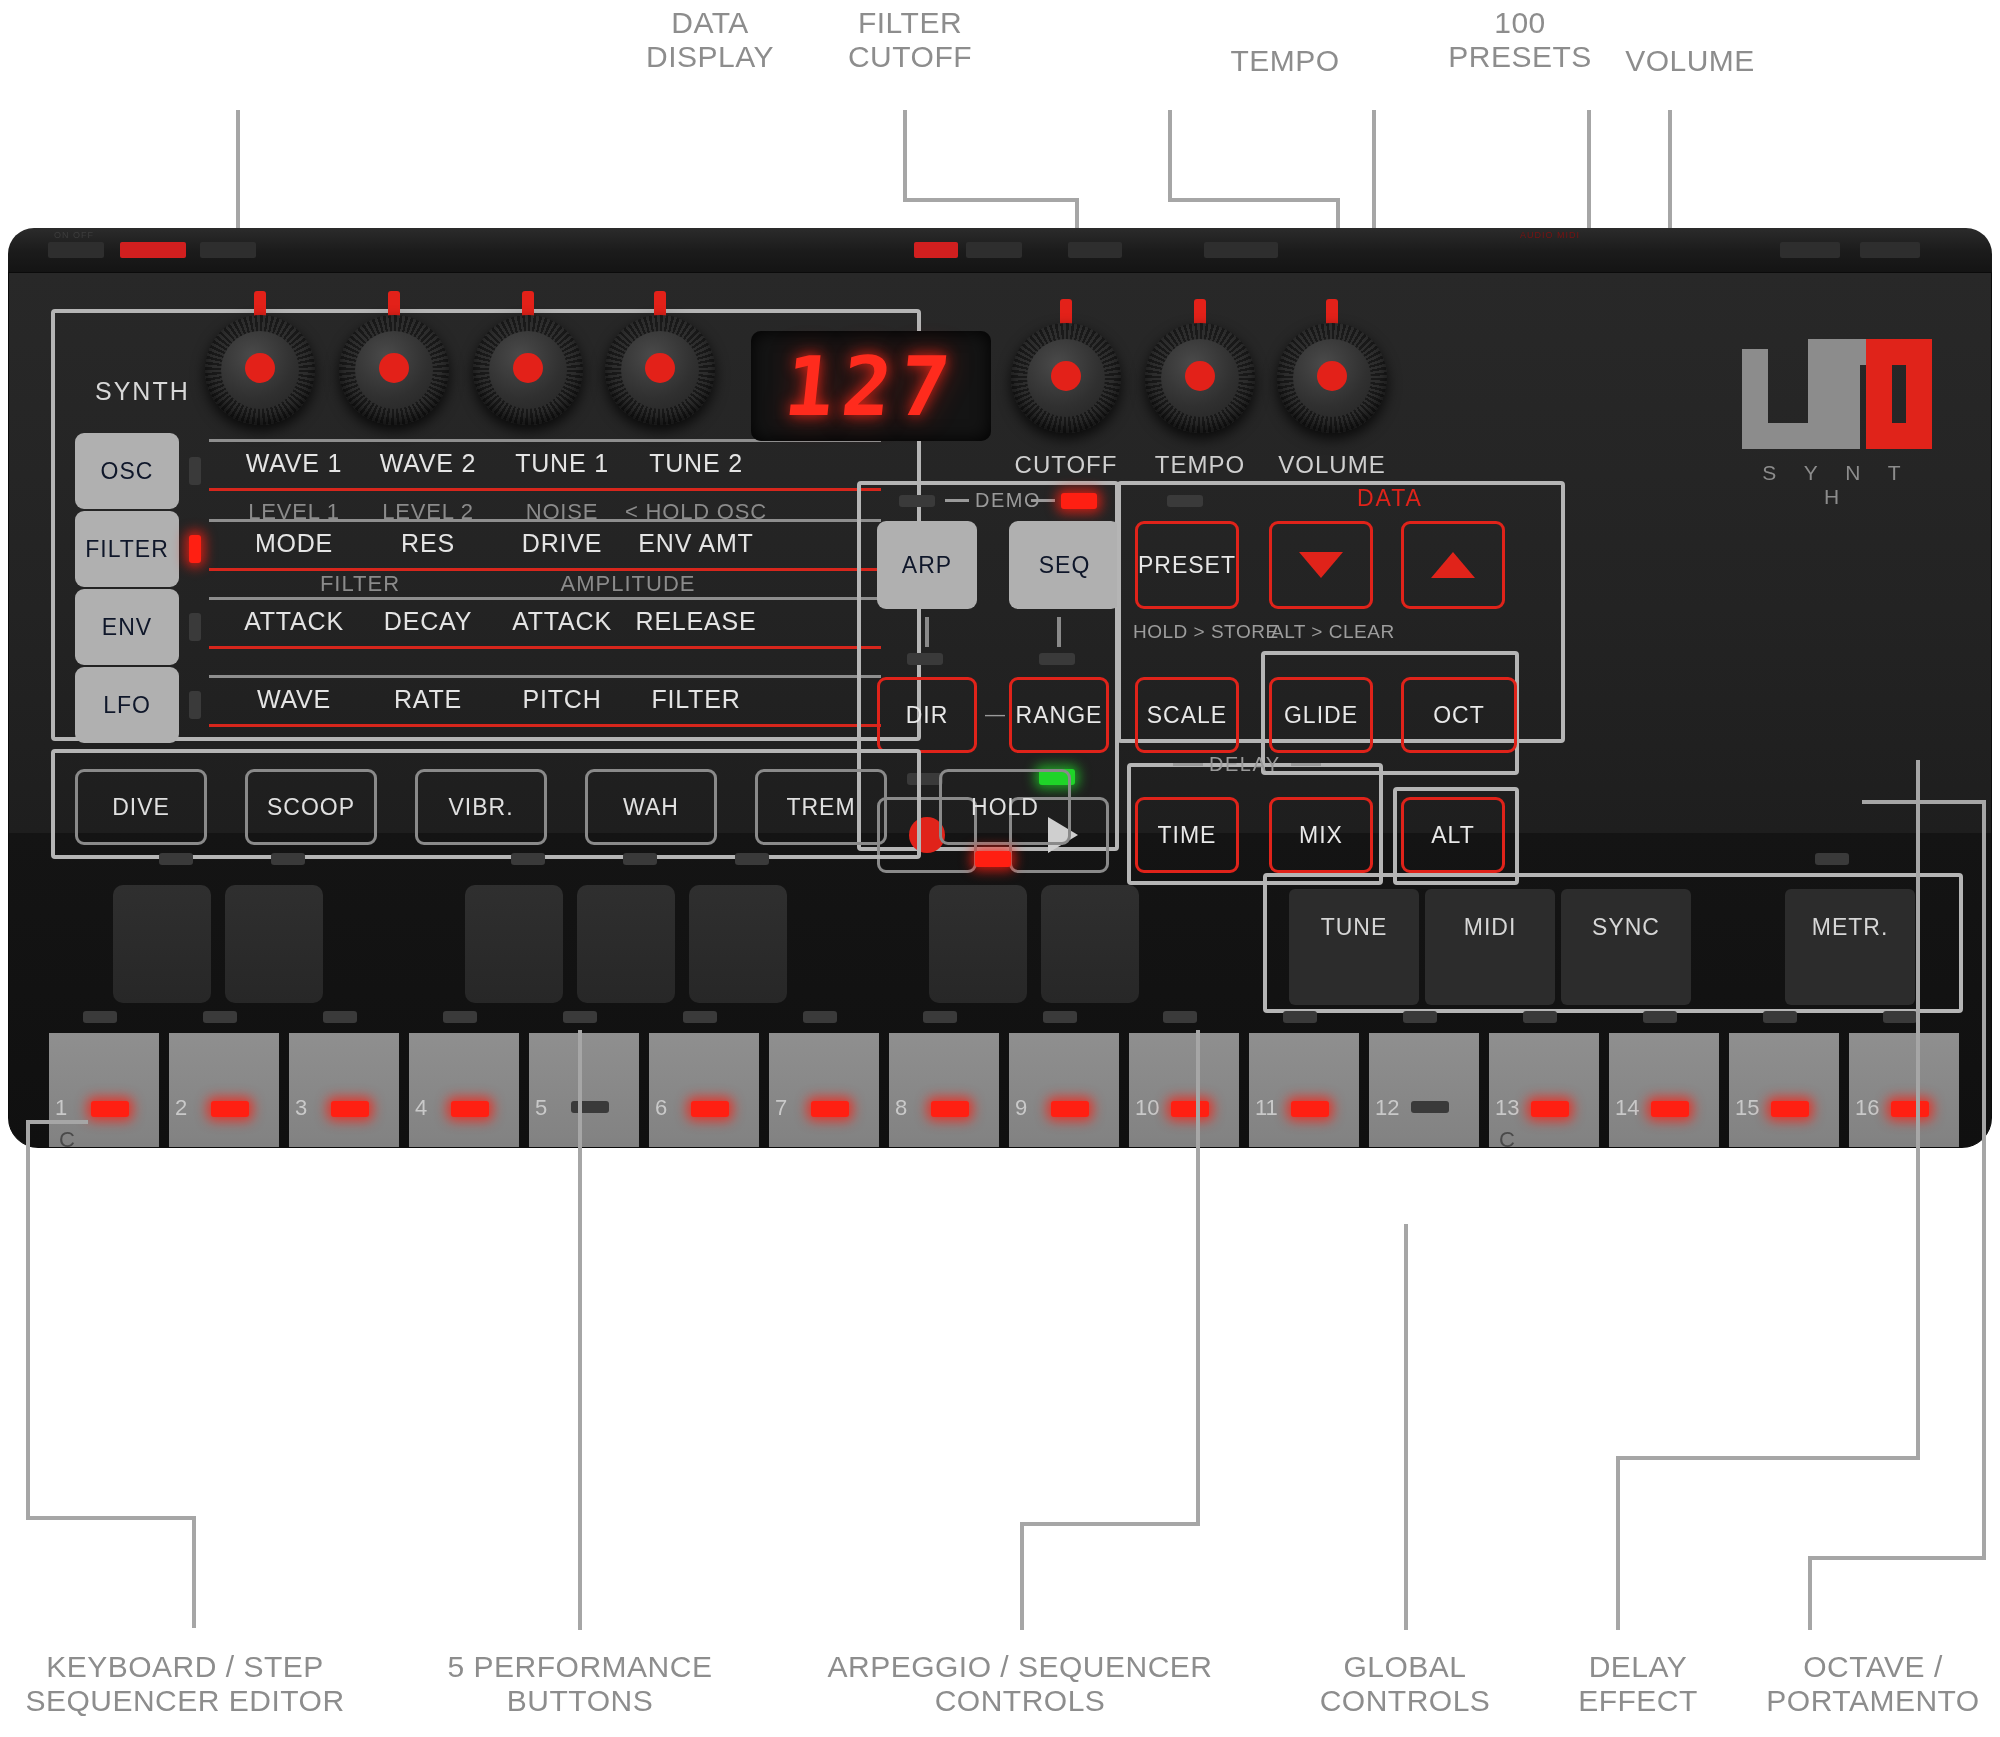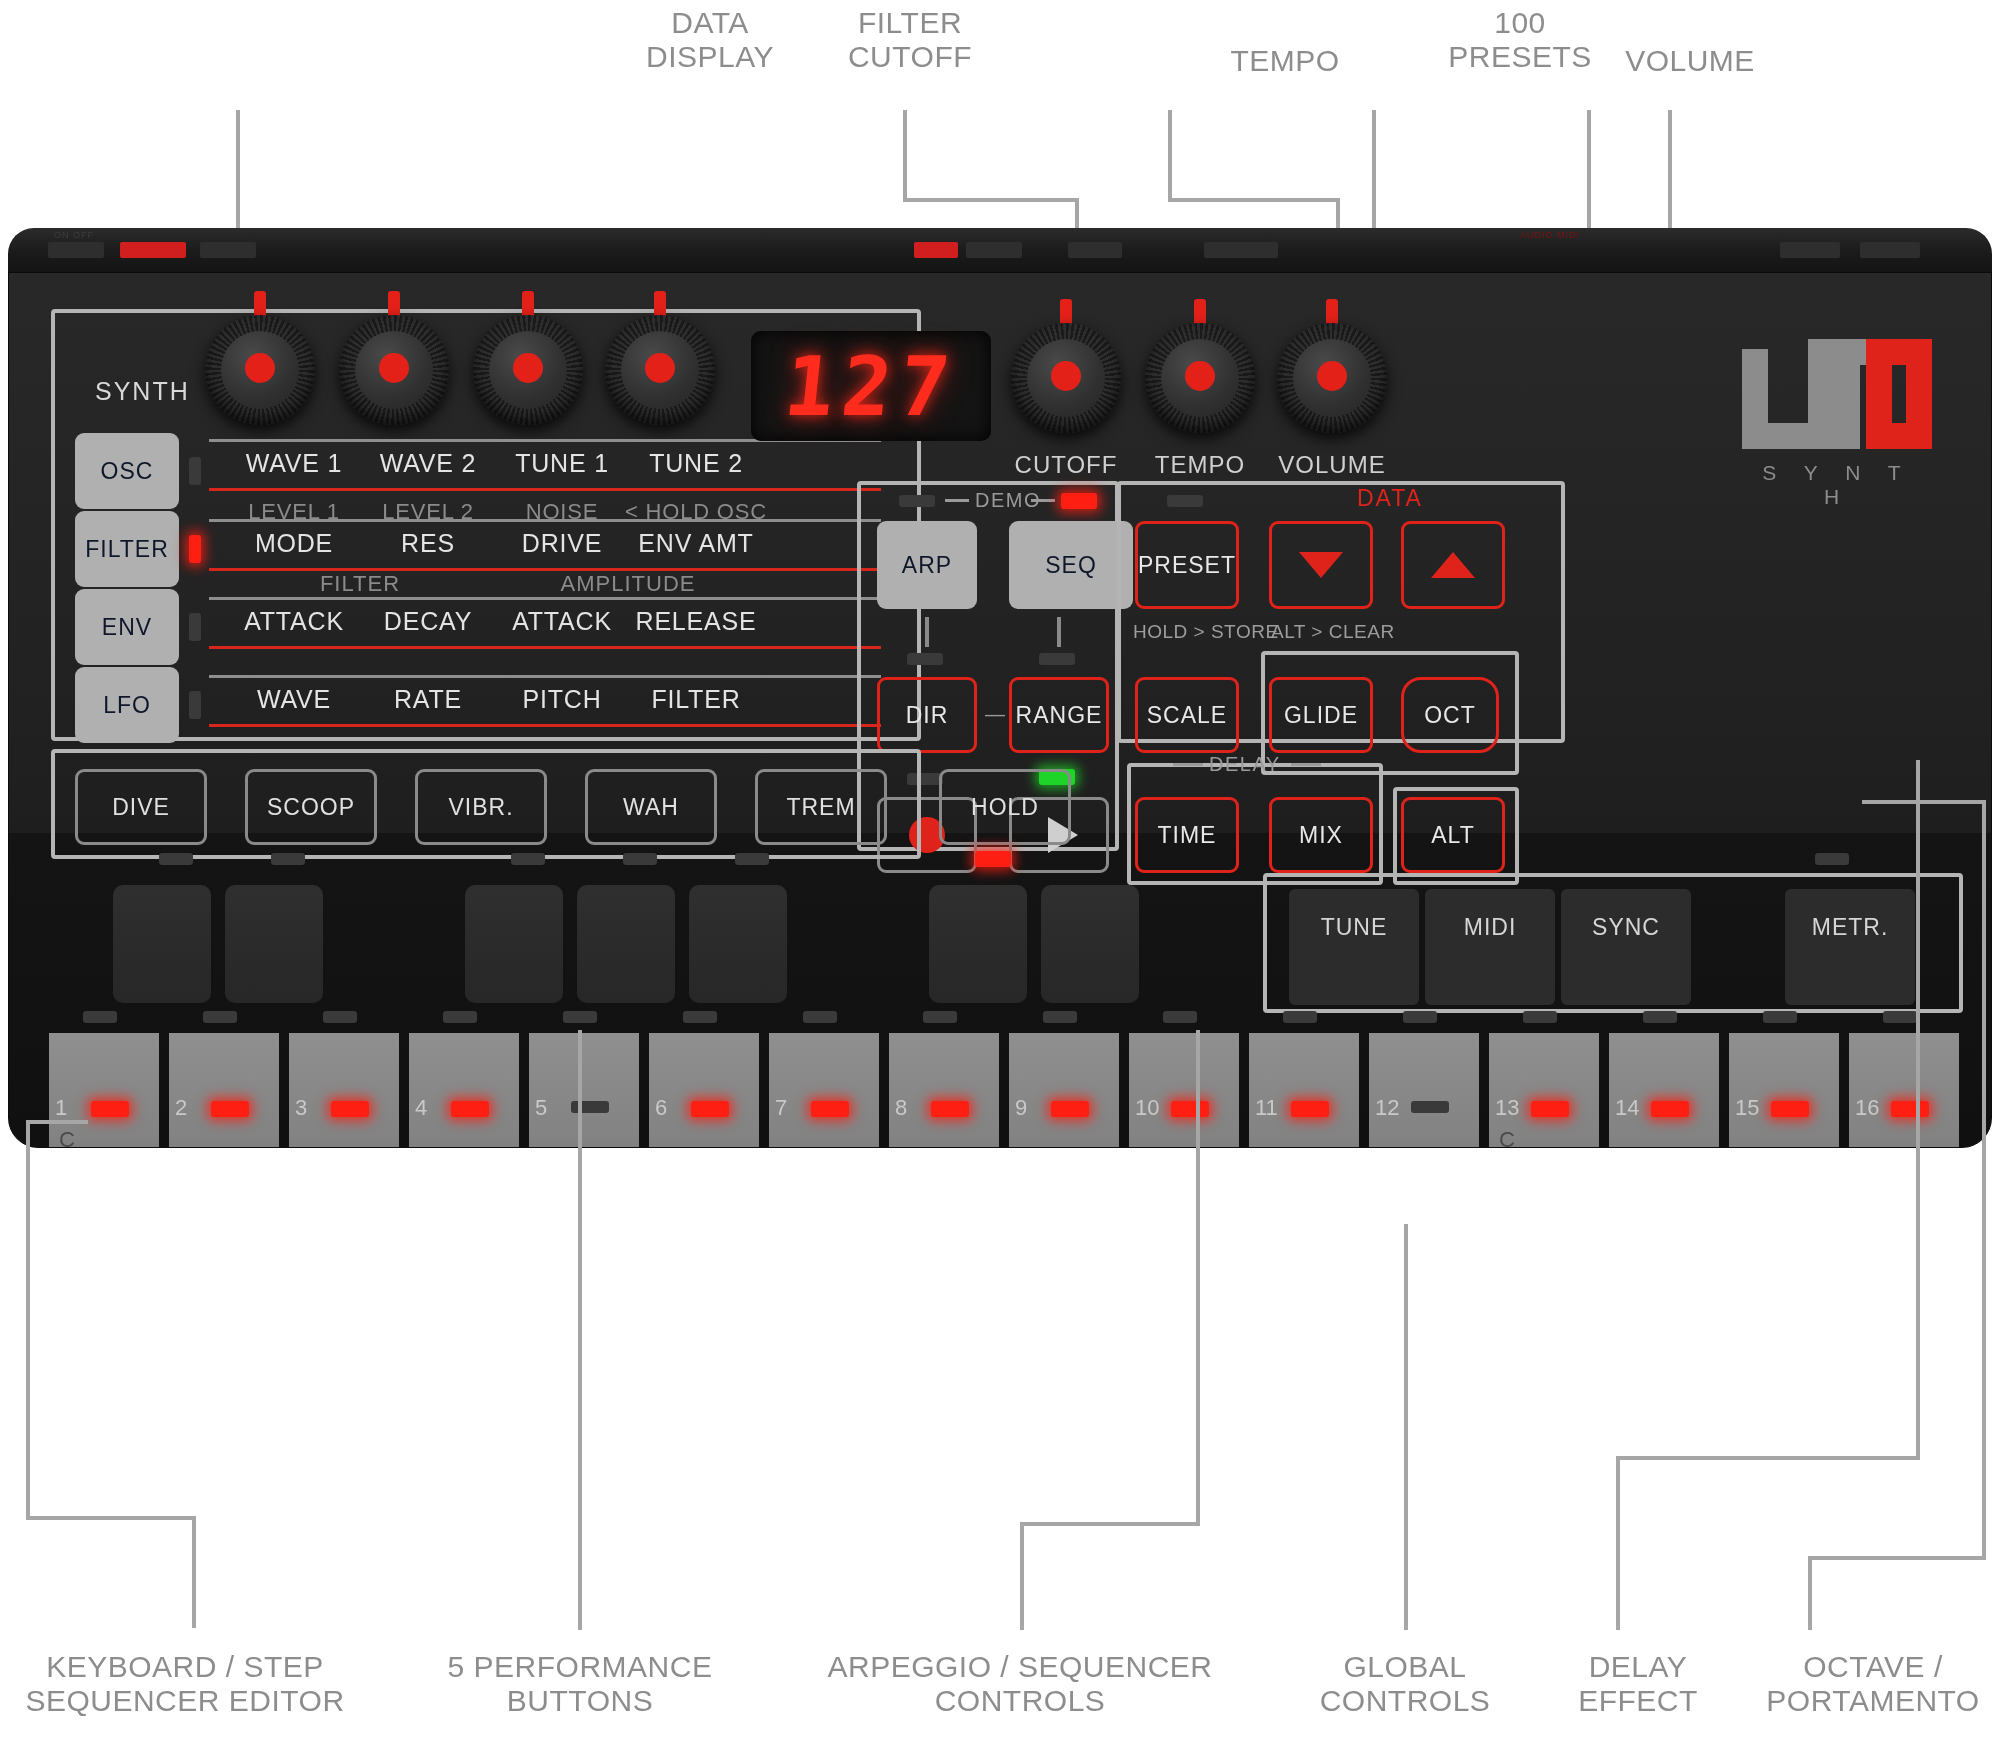--- a/index.html
+++ b/index.html
@@ -340,21 +340,21 @@
 
       <div class="led off" style="left:890px; top:222px; width:36px; height:12px;"></div>
       <div class="leader h" style="left:936px; top:226px; width:24px; height:3px; background:#9a9a9a;"></div>
       <div class="bracket-lbl" style="left:966px; top:216px;">DEMO</div>
       <div class="leader h" style="left:1022px; top:226px; width:24px; height:3px; background:#9a9a9a;"></div>
       <div class="led on" style="left:1052px; top:220px; width:36px; height:16px;"></div>
 
       <div class="btn grey" style="left:868px; top:248px; width:100px; height:88px;">
         <span>ARP</span>
       </div>
-      <div class="btn grey" style="left:1000px; top:248px; width:124px; height:88px;">
+      <div class="btn grey" style="left:1000px; top:248px; width:111px; height:88px;">
         <span>SEQ</span>
       </div>
 
       <div class="leader v" style="left:916px; top:344px; height:30px; background:#8a8a8a;"></div>
       <div class="leader v" style="left:1048px; top:344px; height:30px; background:#8a8a8a;"></div>
       <div class="led off" style="left:898px; top:380px; width:36px; height:12px;"></div>
       <div class="led off" style="left:1030px; top:380px; width:36px; height:12px;"></div>
 
       <div class="btn outline-red" style="left:868px; top:404px; width:100px; height:76px;">
         <span>DIR</span>
@@ -392,21 +392,21 @@
       <div class="sublabel" style="left:1262px; top:348px;">ALT &gt; CLEAR</div>
 
       <div class="btn outline-red" style="left:1126px; top:404px; width:104px; height:76px;">
         <span>SCALE</span>
       </div>
 
       <div class="hl" style="left:1252px; top:378px; width:258px; height:124px;"></div>
       <div class="btn outline-red" style="left:1260px; top:404px; width:104px; height:76px;">
         <span>GLIDE</span>
       </div>
-      <div class="btn outline-red" style="left:1392px; top:404px; width:98px; height:76px;border-radius:20px;">
+      <div class="btn outline-red" style="left:1392px; top:404px; width:116px; height:76px;">
         <span>OCT</span>
       </div>
 
       <div class="hl" style="left:1118px; top:490px; width:256px; height:122px;"></div>
       <div class="leader h" style="left:1164px; top:490px; width:30px; height:3px; background:#9a9a9a;"></div>
       <div class="bracket-lbl" style="left:1200px; top:480px;">DELAY</div>
       <div class="leader h" style="left:1282px; top:490px; width:30px; height:3px; background:#9a9a9a;"></div>
       <div class="btn outline-red" style="left:1126px; top:524px; width:104px; height:76px;">
         <span>TIME</span>
       </div>

